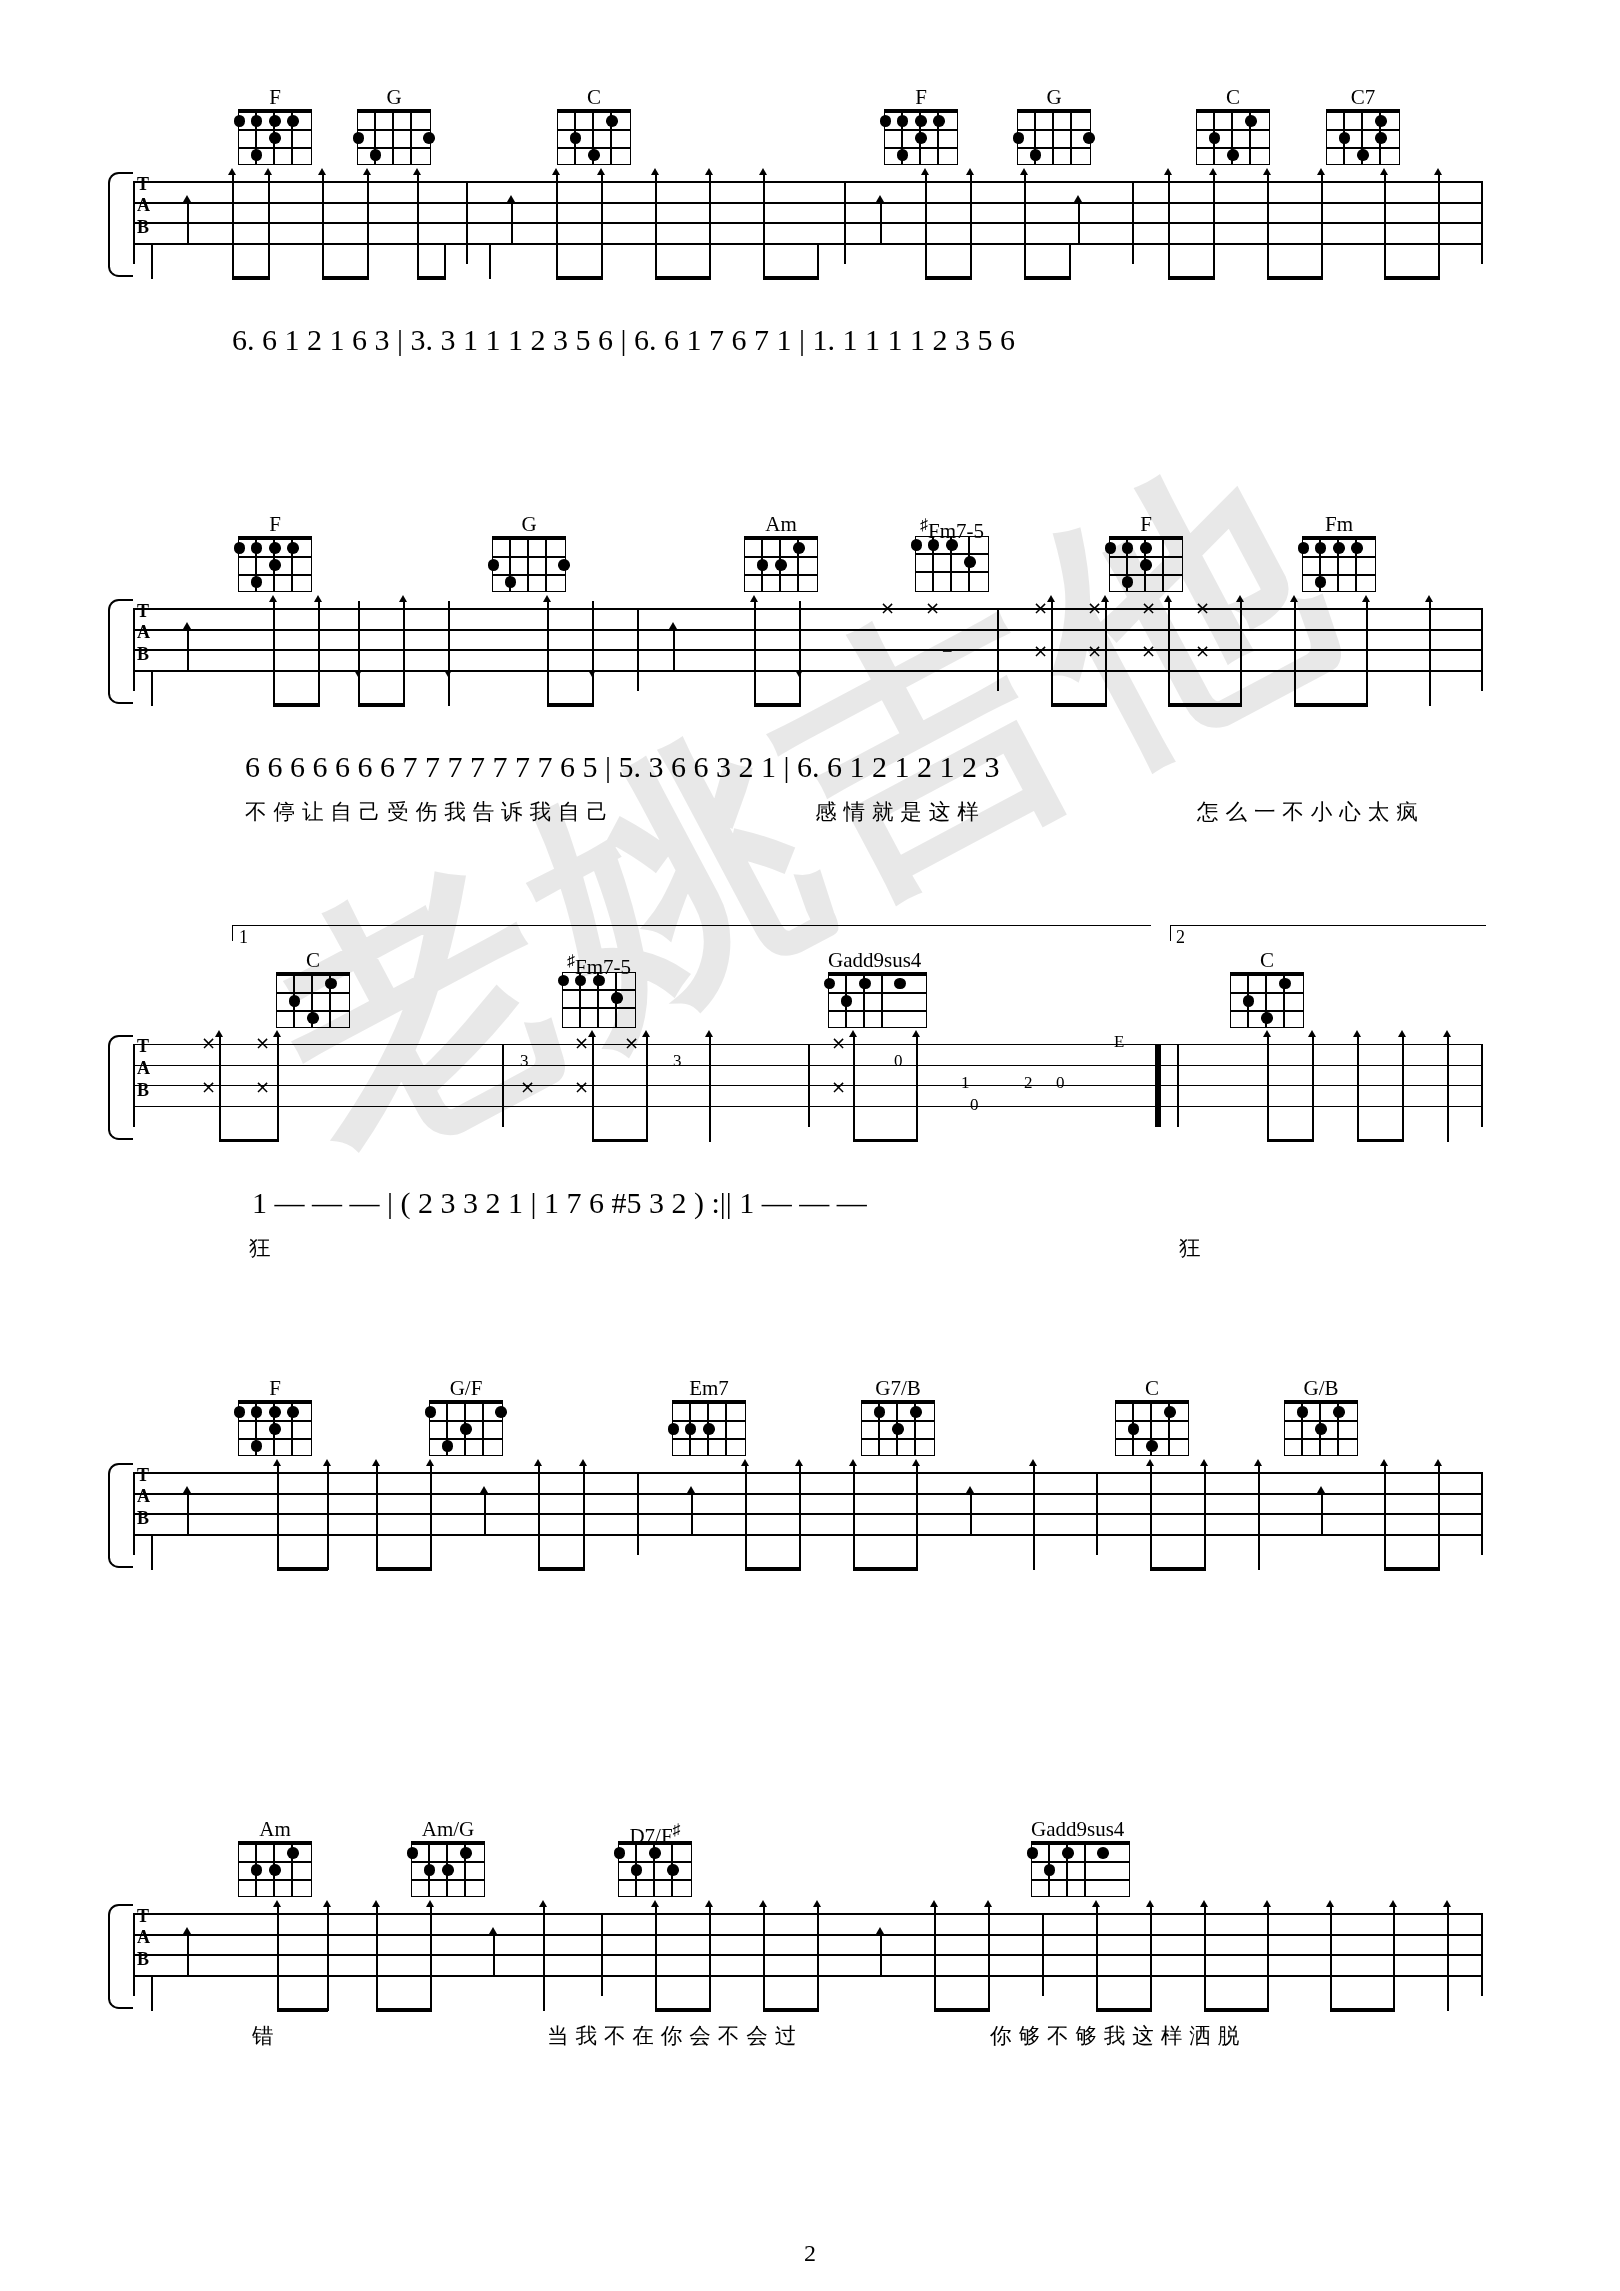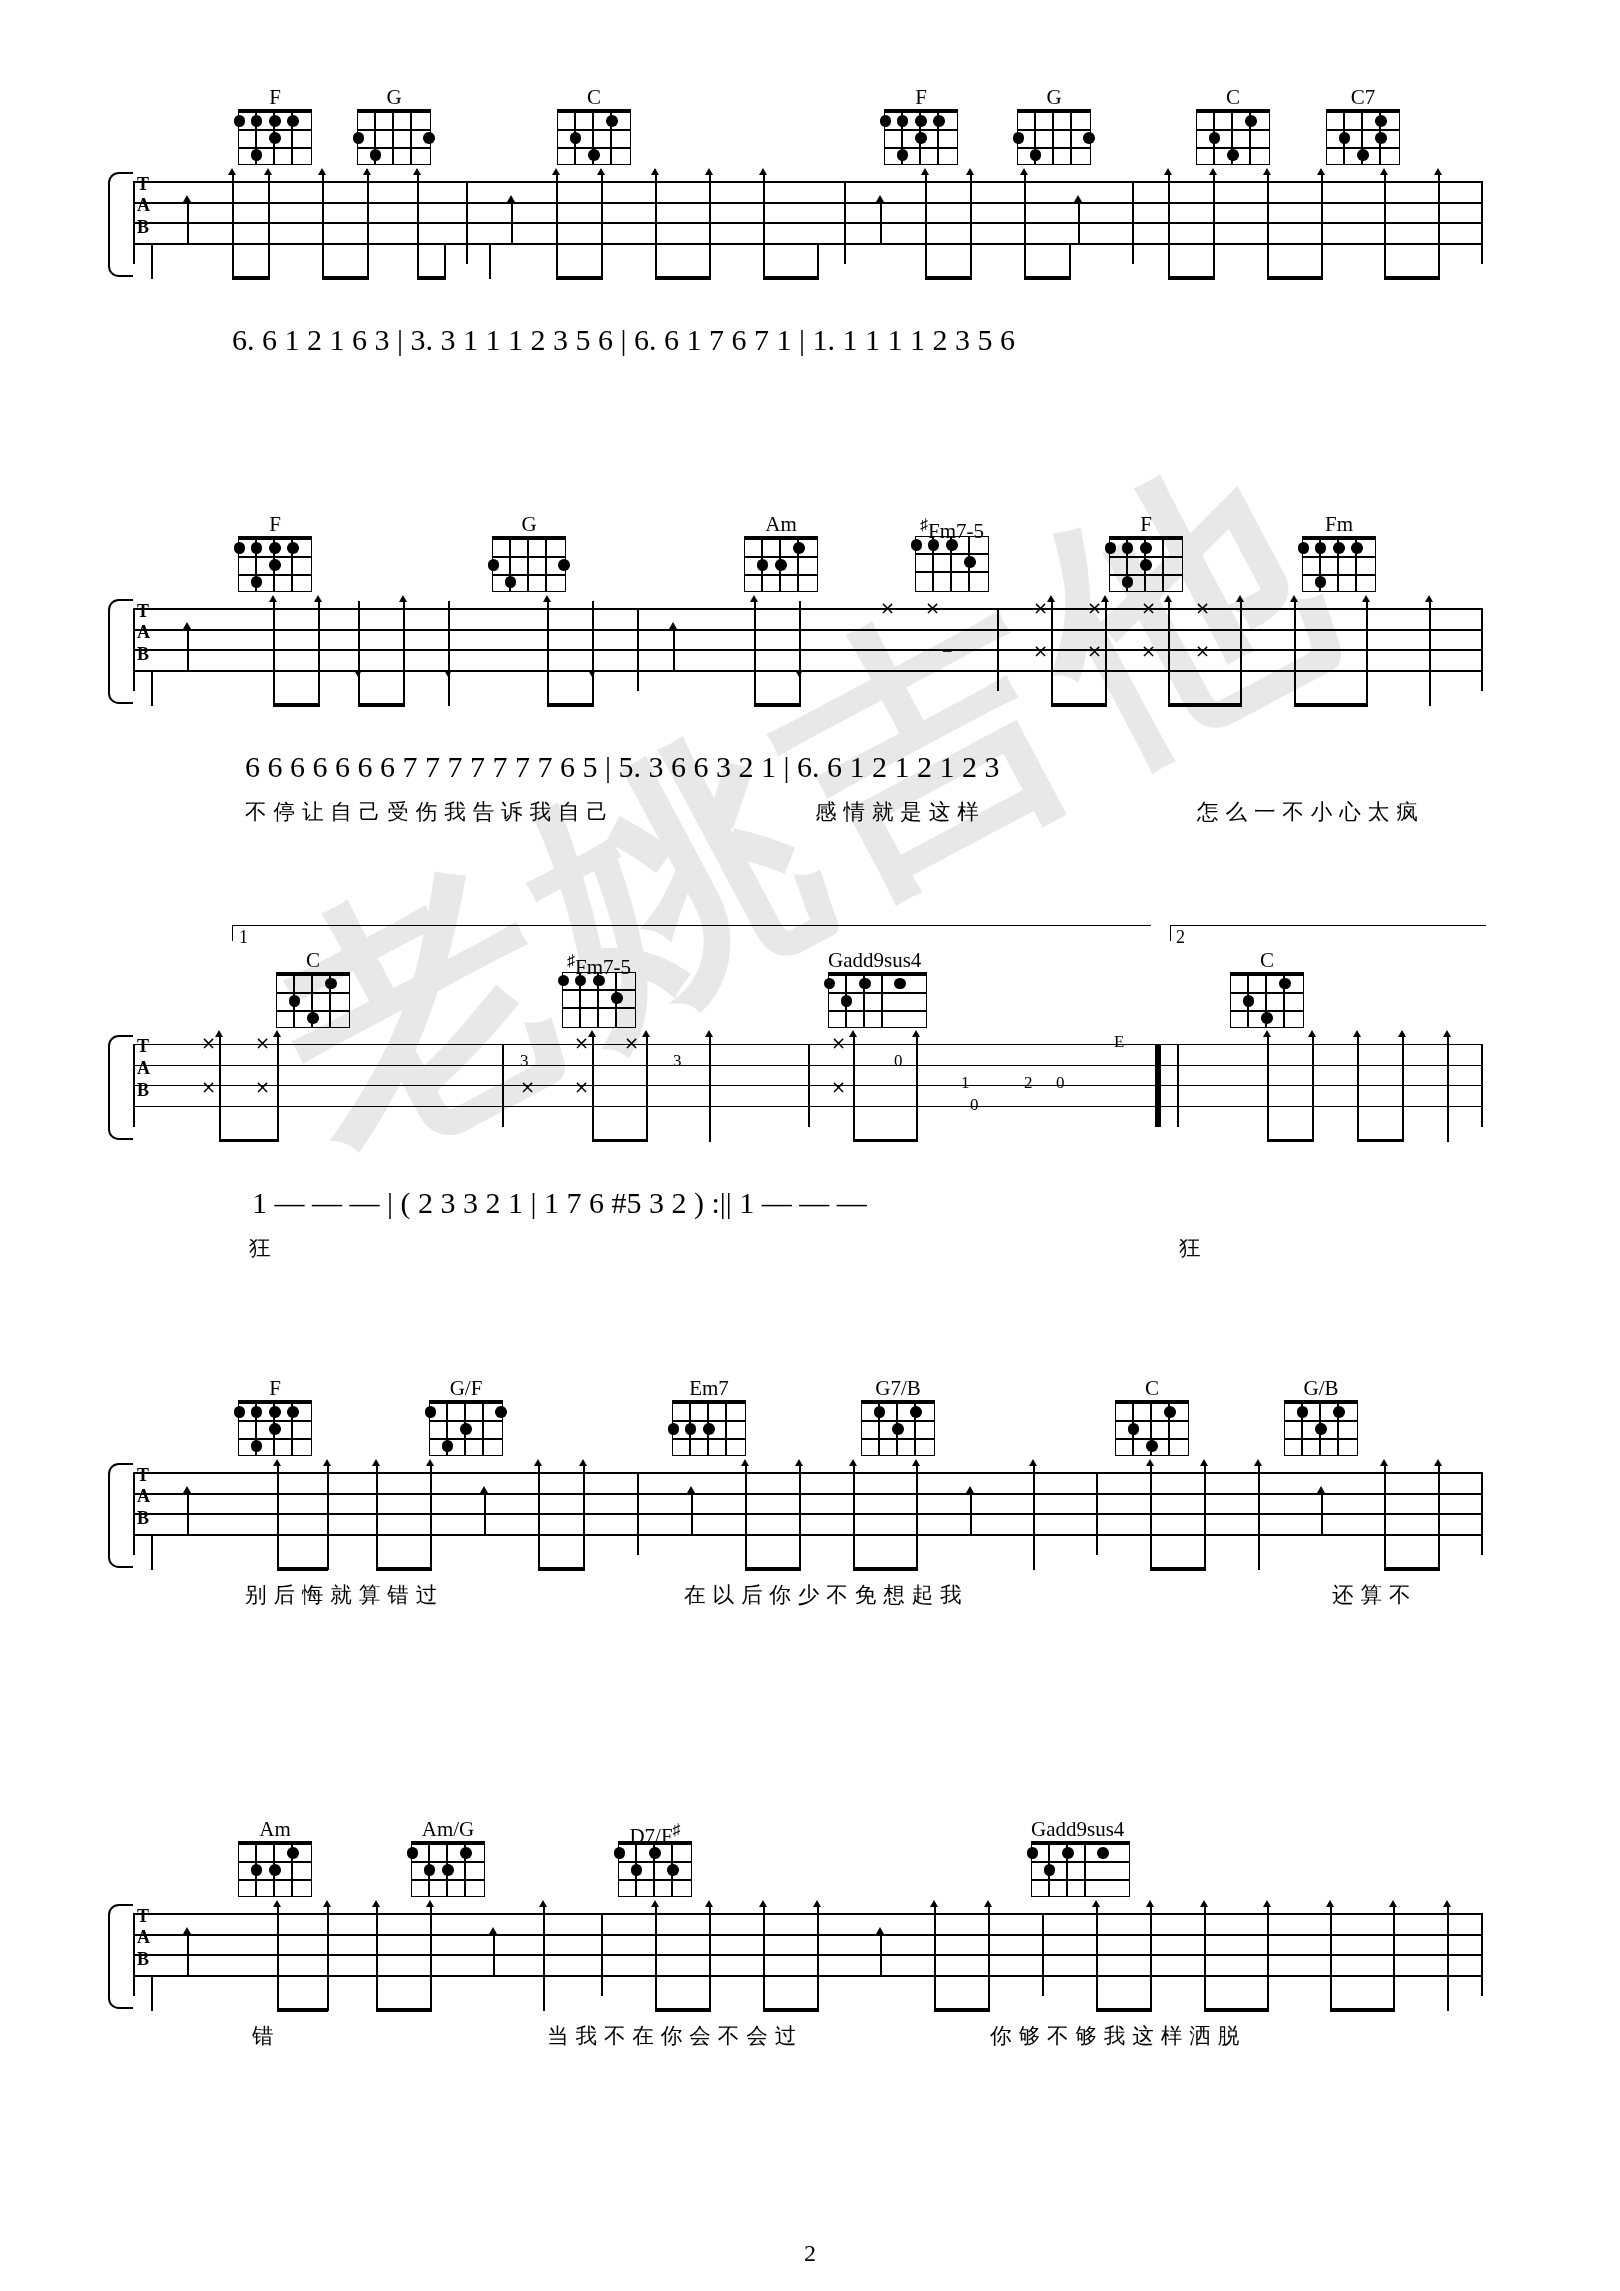--- a/index.html
+++ b/index.html
@@ -707,25 +707,20 @@
         <div class="stem" style="left:1125px;top:62px;height:36px;"></div>
         <div class="stem" style="left:1251px;top:62px;height:36px;"></div>
         <div class="stem" style="left:1305px;top:62px;height:36px;"></div>
         <div class="beam" style="left:1251px;top:95px;width:56px;"></div>
       </div>
       <div class="tabletter" style="top:-7.2px;">T</div>
       <div class="tabletter" style="top:14.4px;">A</div>
       <div class="tabletter" style="top:36px;">B</div>
     </div>
 
-    <div class="lyricline">
-      <div class="lyr" style="left:245px;">别 后 悔  就 算  错 过</div>
-      <div class="lyr" style="left:684px;">在 以 后  你 少  不 免  想 起  我</div>
-      <div class="lyr" style="left:1332px;">还  算 不</div>
-    </div>
   </div>
 
   <div class="system" style="top:1818px;">
     <div class="chords">
       <div class="chordbox" style="left:232px;">
         <div class="chordname">Am</div>
         <div class="grid">
           <div class="v" style="left:16px;"></div>
             <div class="v" style="left:34px;"></div>
             <div class="v" style="left:52px;"></div>

